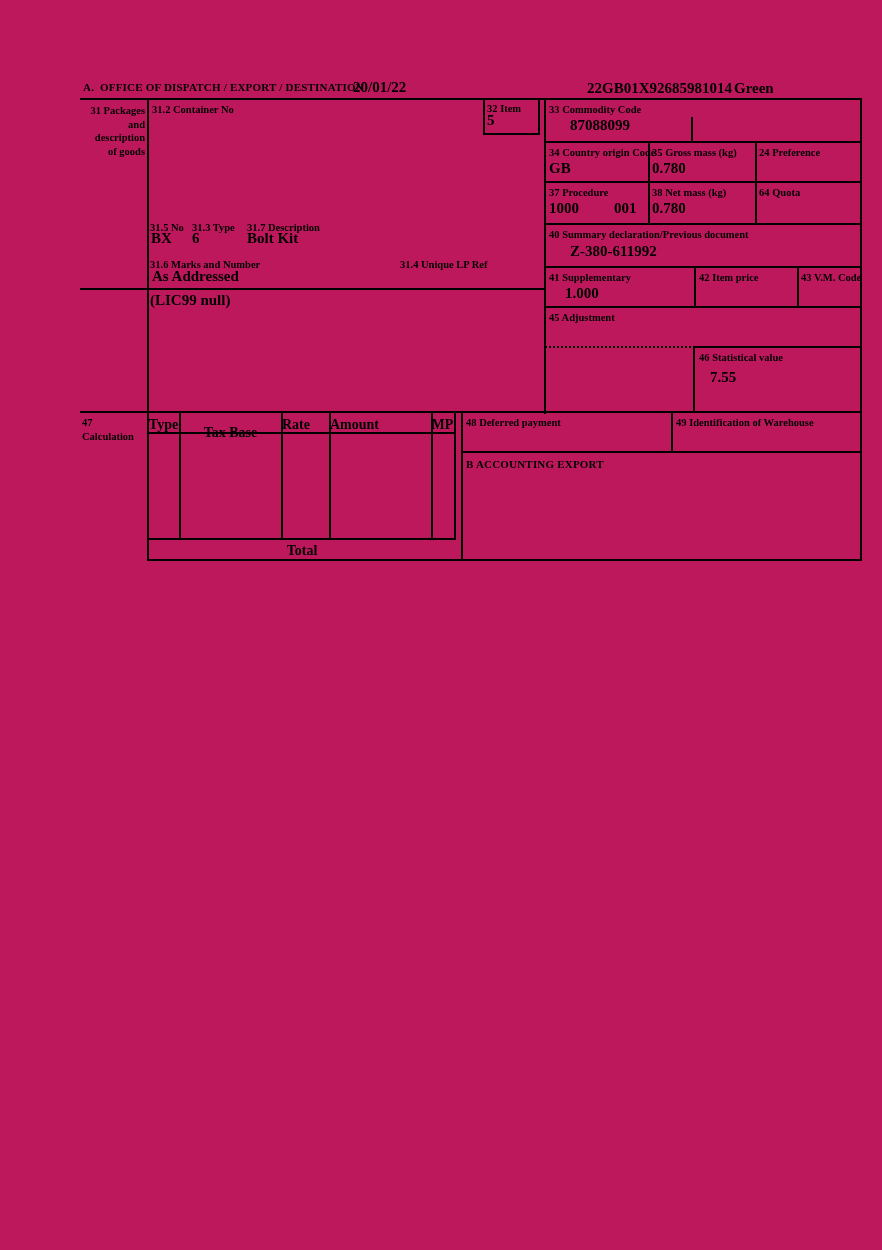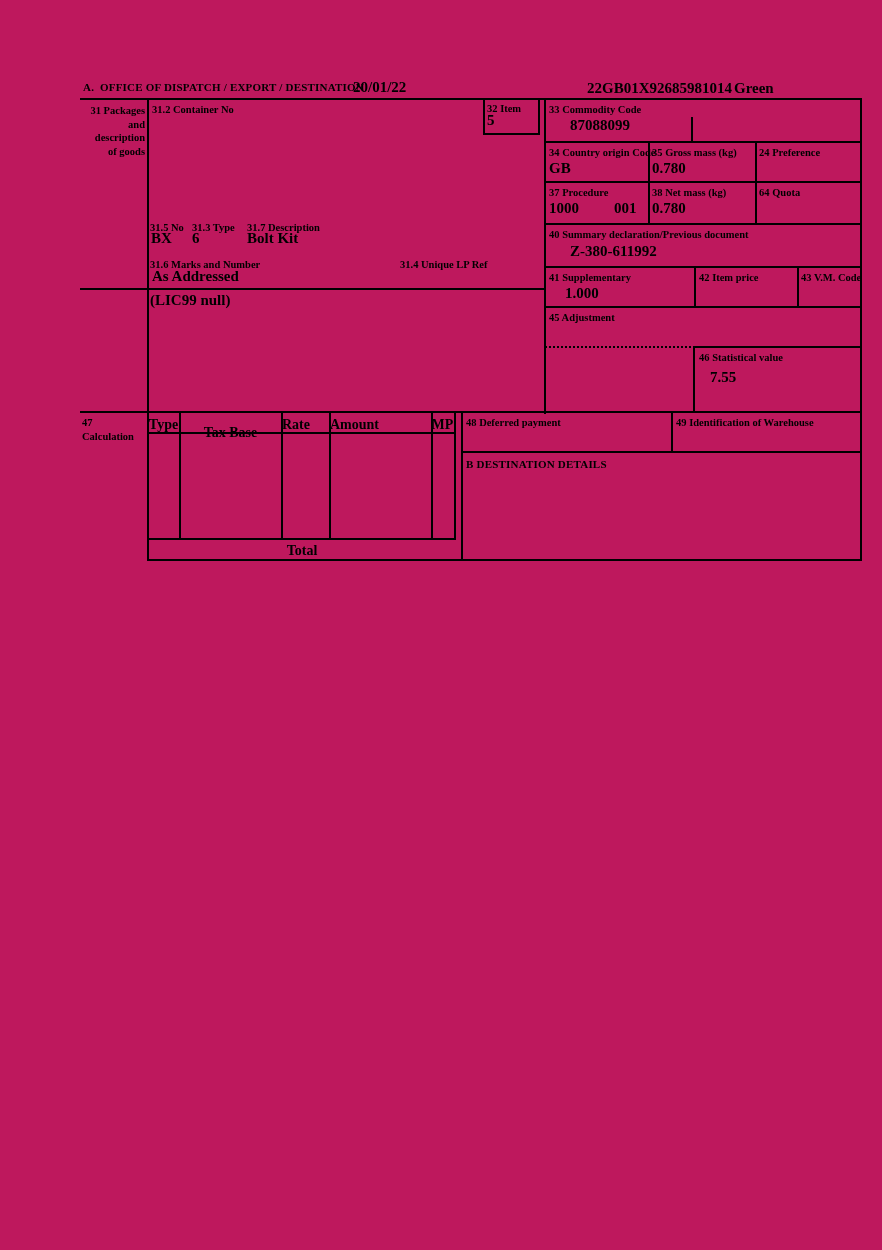--- a/index.html
+++ b/index.html
@@ -120,15 +120,15 @@
 
   <div class="cell tc" style="left:148px;top:417px;width:31px;">Type</div>
   <div class="cell tc" style="left:180px;top:425px;width:101px;">Tax Base</div>
   <div class="cell tr" style="left:282px;top:417px;width:44px;">Rate</div>
   <div class="cell tr" style="left:330px;top:417px;width:87px;">Amount</div>
   <div class="cell tc" style="left:431px;top:417px;width:23px;">MP</div>
   <div class="cell tc" style="left:148px;top:543px;width:308px;">Total</div>
 
   <div class="lbl" style="left:466px;top:416px;">48 Deferred payment</div>
   <div class="lbl" style="left:676px;top:416px;">49 Identification of Warehouse</div>
-  <div class="hdr" style="left:466px;top:458px;">B DESTINATION DETAILS</div>
+  <div class="hdr" style="left:466px;top:458px;">B ACCOUNTING EXPORT</div>
 
 </div>
 
 </body></html>

